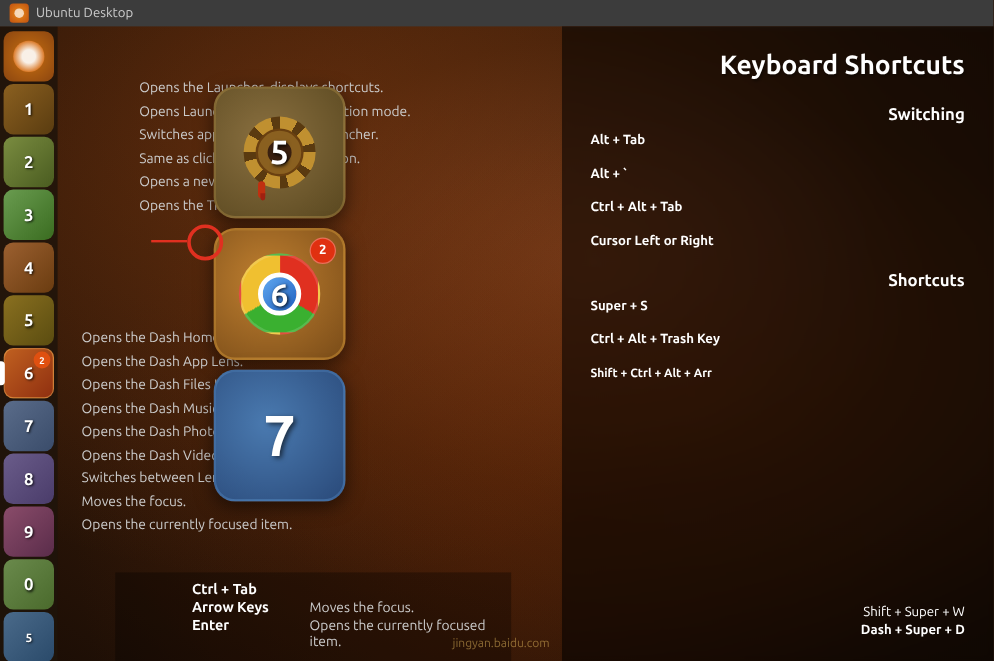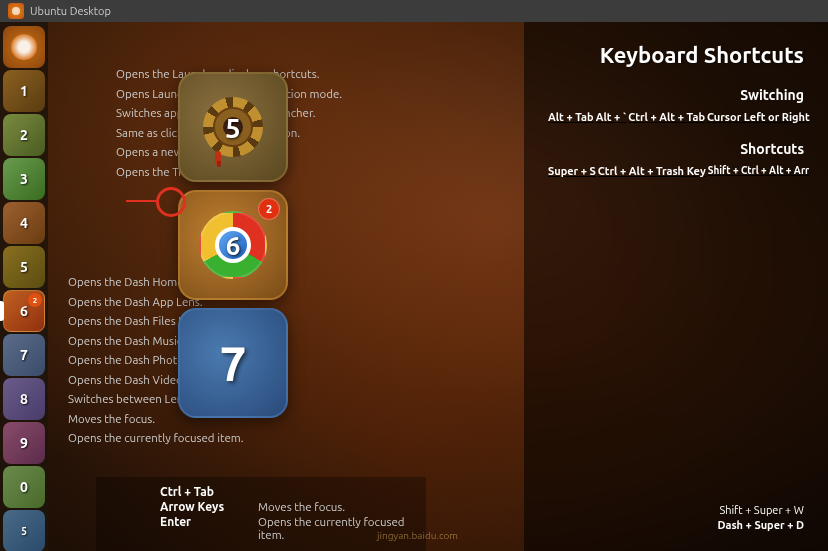--- a/index.html
+++ b/index.html
@@ -203,21 +203,21 @@
       top: 178px; left: 78px;
       width: 30px; height: 2px;
       background: #e03020;
       z-index: 30;
     }
 
     
     .shortcuts-panel {
       position: absolute;
       top: 0; right: 0;
-      width: 304px; bottom: 0;
+      width: 360px; bottom: 0;
       background: rgba(0,0,0,0.55);
       backdrop-filter: blur(2px);
       padding: 20px 24px;
       z-index: 15;
       overflow: hidden;
     }
 
     .shortcuts-title {
       color: #fff;
       font-size: 22px;
@@ -234,23 +234,22 @@
     .shortcuts-section-title {
       color: #fff;
       font-size: 14px;
       font-weight: bold;
       text-align: right;
       margin-bottom: 8px;
     }
 
     .shortcuts-list {
       display: flex;
-      flex-direction: row;
-      gap: 2px;
-      text-decoration: underline;
+      flex-direction: column;
+      gap: 16px;
     }
 
     .shortcut-row {
       display: flex;
       justify-content: space-between;
       align-items: baseline;
       gap: 10px;
     }
 
     .shortcut-key {

